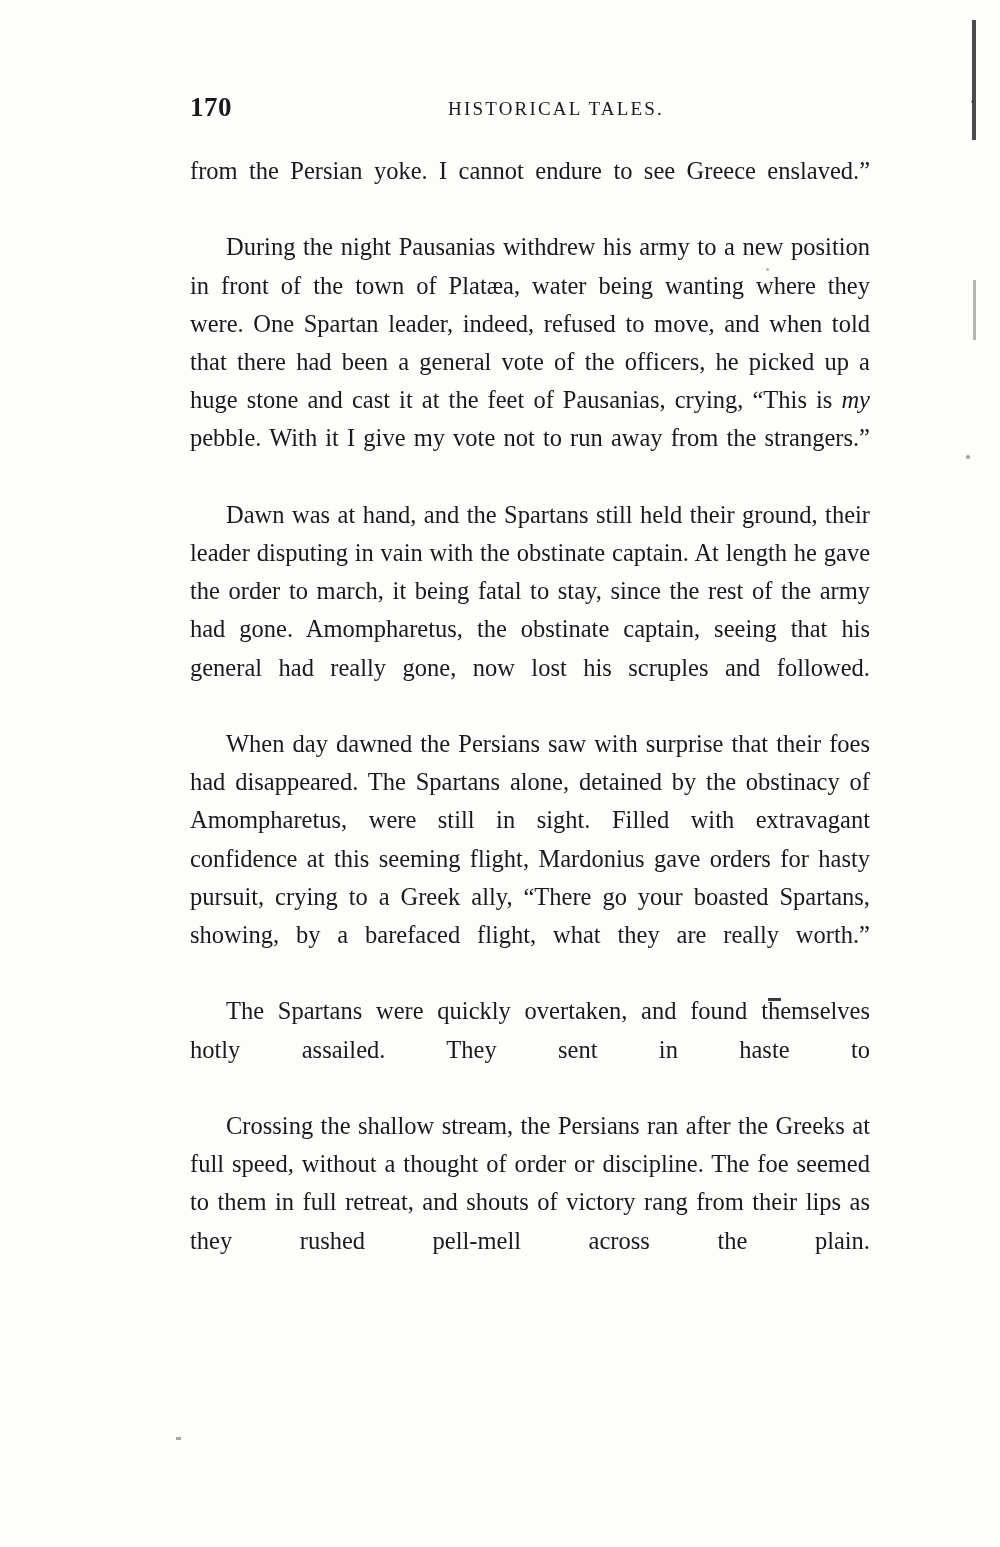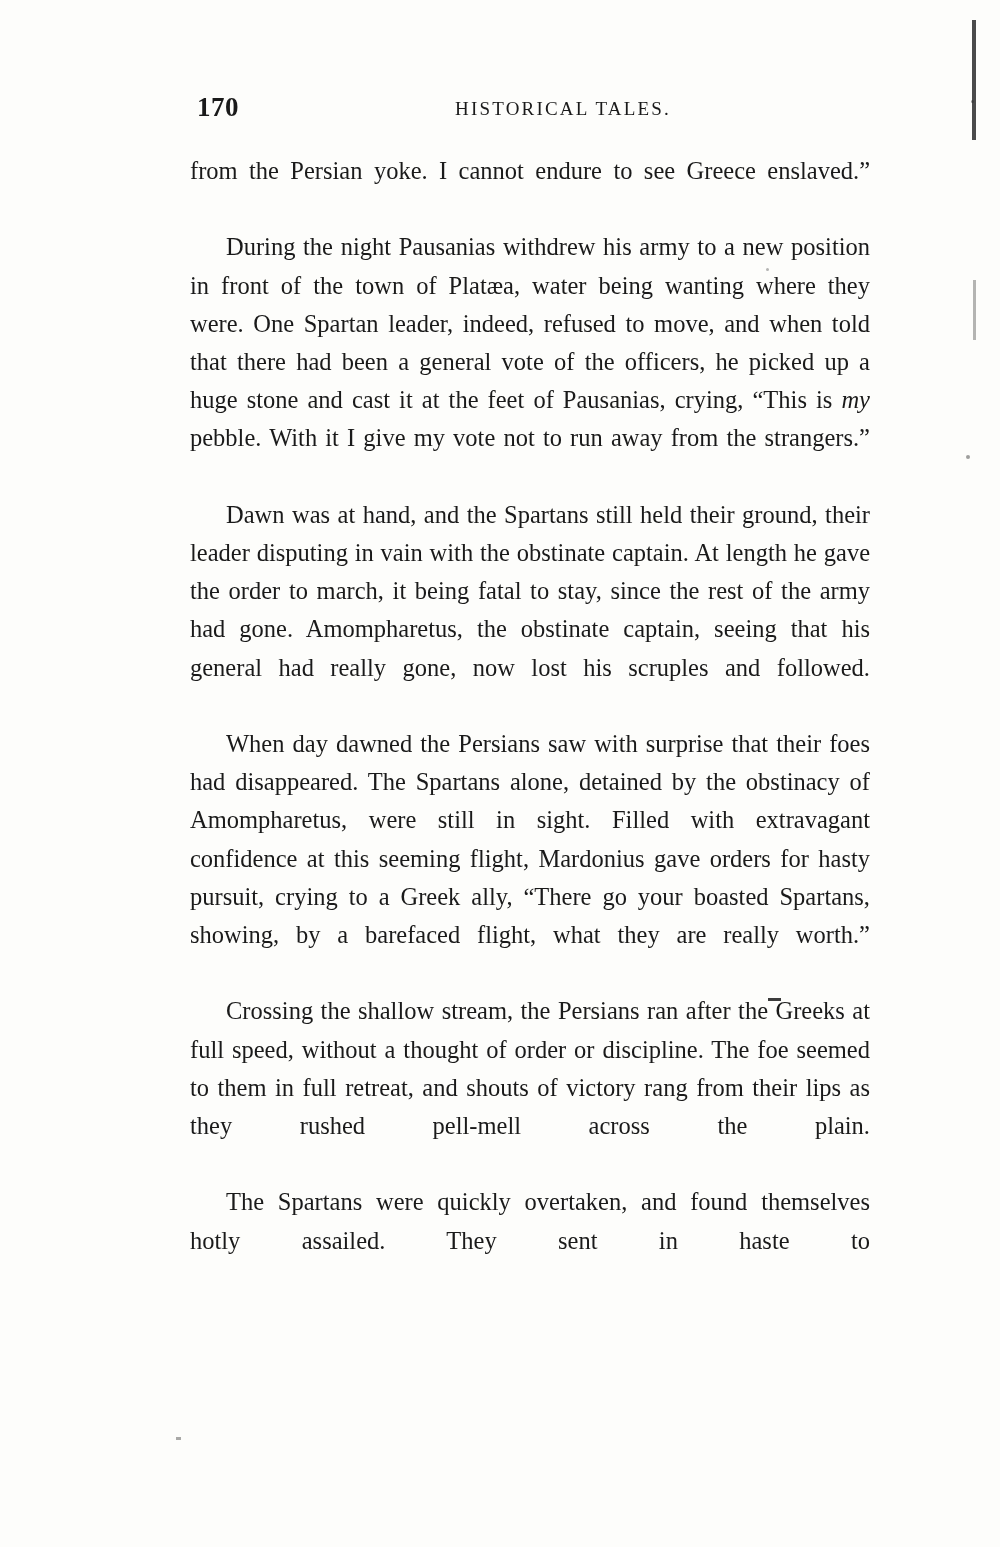--- a/index.html
+++ b/index.html
@@ -70,21 +70,20 @@
     border-radius: 50%;
     opacity: 0.35;
   }
 
   .header {
     position: absolute;
     top: 92px;
     left: 190px;
     width: 690px;
     height: 34px;
-    margin-left: 7px;
   }
   .folio {
     position: absolute;
     left: 0;
     top: 0;
     font-size: 27px;
     font-weight: bold;
     letter-spacing: 0.5px;
   }
   .running-head {
@@ -157,21 +156,21 @@
   <div class="body-text">
 
     <p class="para">from the Persian yoke. I cannot endure to see Greece enslaved.”</p>
 
     <p class="para indent"><span>During the night Pausanias withdrew his army to a new position in front of the town of Platæa, water being wanting where they were. One Spartan leader, indeed, refused to move, and when told that there had been a general vote of the officers, he picked up a huge stone and cast it at the feet of Pausanias, crying, “This is </span><em>my</em><span> pebble. With it I give my vote not to run away from the strangers.”</span></p>
 
     <p class="para indent">Dawn was at hand, and the Spartans still held their ground, their leader disputing in vain with the obstinate captain. At length he gave the order to march, it being fatal to stay, since the rest of the army had gone. Amompharetus, the obstinate captain, seeing that his general had really gone, now lost his scruples and followed.</p>
 
     <p class="para indent">When day dawned the Persians saw with surprise that their foes had disappeared. The Spartans alone, detained by the obstinacy of Amompharetus, were still in sight. Filled with extravagant confidence at this seeming flight, Mardonius gave orders for hasty pursuit, crying to a Greek ally, “There go your boasted Spartans, showing, by a barefaced flight, what they are really worth.”</p>
 
+    <p class="para indent">The Spartans were quickly overtaken, and found themselves hotly assailed. They sent in haste to</p>
+
     <p class="para indent">Crossing the shallow stream, the Persians ran after the Greeks at full speed, without a thought of order or discipline. The foe seemed to them in full retreat, and shouts of victory rang from their lips as they rushed pell-mell across the plain.</p>
-
-    <p class="para indent">The Spartans were quickly overtaken, and found themselves hotly assailed. They sent in haste to</p>
 
   </div>
 
   <div class="stray-dash"></div>
 
 </div>
 
 </body></html>

